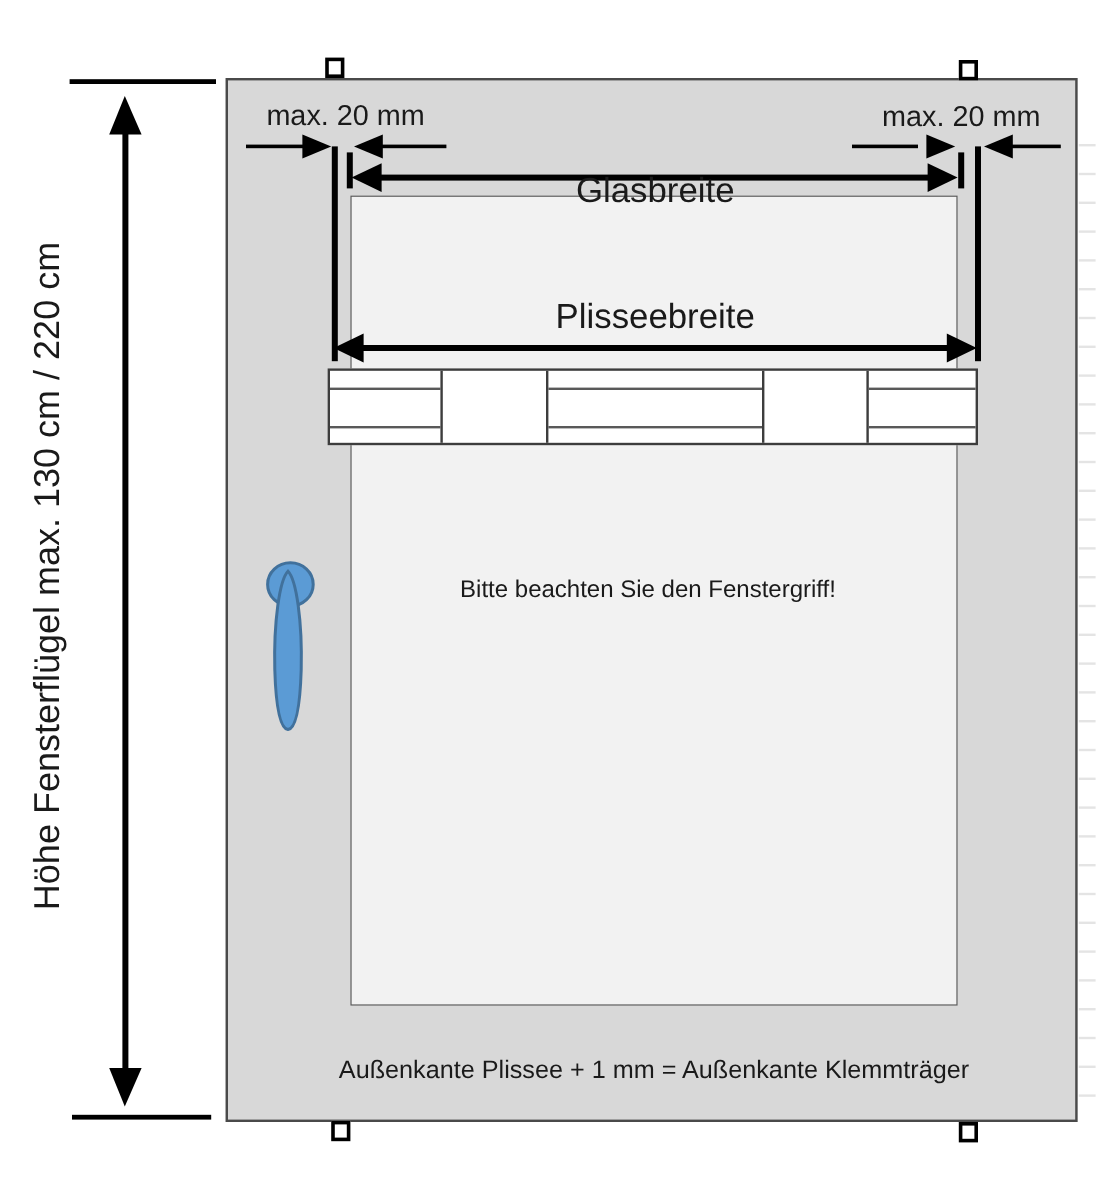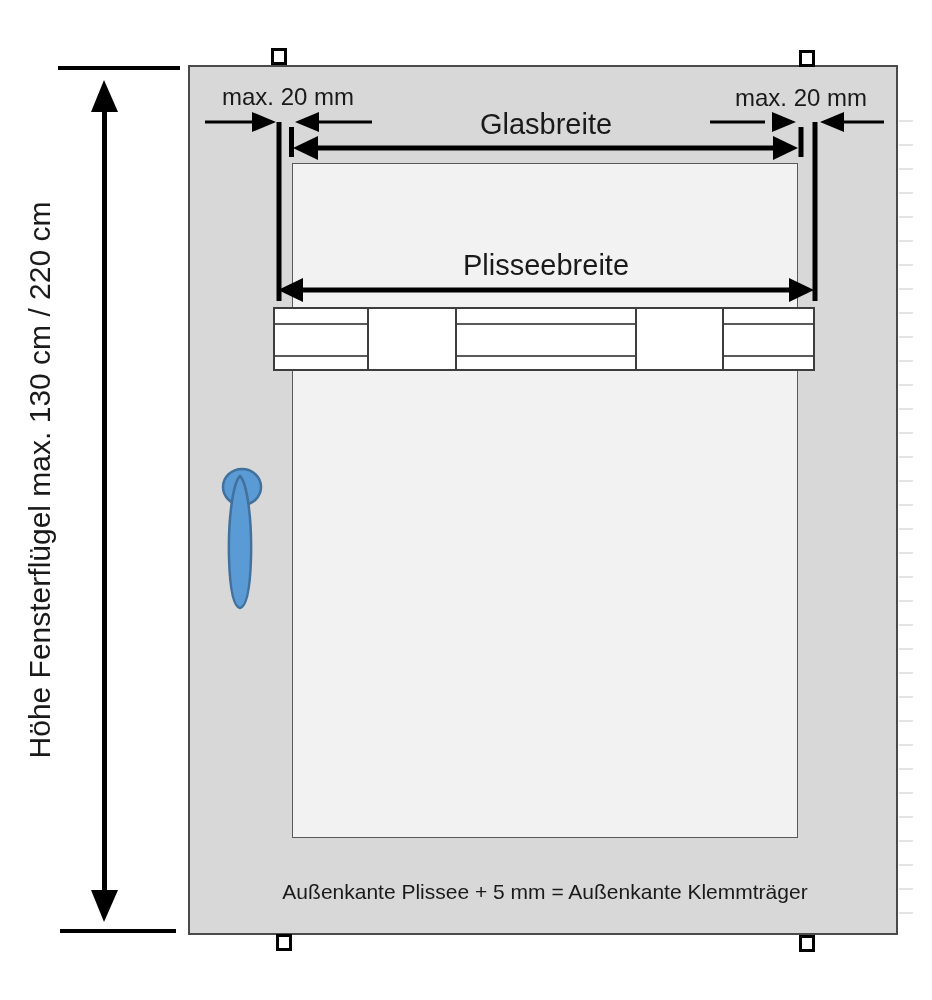--- a/index.html
+++ b/index.html
@@ -35,21 +35,21 @@
   .rail-line.l2{top:46px;}
 
   
   .clamp{
     width:10px;height:11px;background:#ffffff;border:3px solid #000000;
   }
 
   
   .lbl{white-space:nowrap;}
   .lbl-max20{font-size:24px;transform:translate(-50%,-50%);}
-  .lbl-glas{font-size:29px;transform:translate(-50%,-50%);}
+  .lbl-glas{font-size:29px;transform:translate(-50%,-50%);margin-top:36px;}
   .lbl-plissee{font-size:29px;transform:translate(-50%,-50%);}
   .lbl-note{font-size:20px;transform:translate(-50%,-50%);}
   .lbl-bottom{font-size:21px;transform:translate(-50%,-50%);}
   .lbl-height{
     font-size:30px;left:40px;top:480px;transform:translate(-50%,-50%) rotate(-90deg);
     transform-origin:center center;
   }
   svg{display:block;}
 </style>
 </head>
@@ -159,14 +159,15 @@
   <div class="abs clamp" style="left:799px;top:935px;"></div>
 
   <div class="abs lbl lbl-height">Höhe Fensterflügel max. 130 cm / 220 cm</div>
 
   <div class="abs lbl lbl-max20" style="left:288px;top:97px;">max. 20 mm</div>
   <div class="abs lbl lbl-max20" style="left:801px;top:98px;">max. 20 mm</div>
 
   <div class="abs lbl lbl-glas" style="left:546px;top:124px;">Glasbreite</div>
   <div class="abs lbl lbl-plissee" style="left:546px;top:265px;">Plisseebreite</div>
 
-  <div class="abs lbl lbl-bottom" style="left:545px;top:892px;">Außenkante Plissee + 5 mm = Außenkante Klemmträger</div>
+  <div class="abs lbl lbl-note" style="left:540px;top:492px;">Bitte beachten Sie den Fenstergriff!</div>
+  <div class="abs lbl lbl-bottom" style="left:545px;top:892px;">Außenkante Plissee + 1 mm = Außenkante Klemmträger</div>
 </div>
 
 </body></html>

